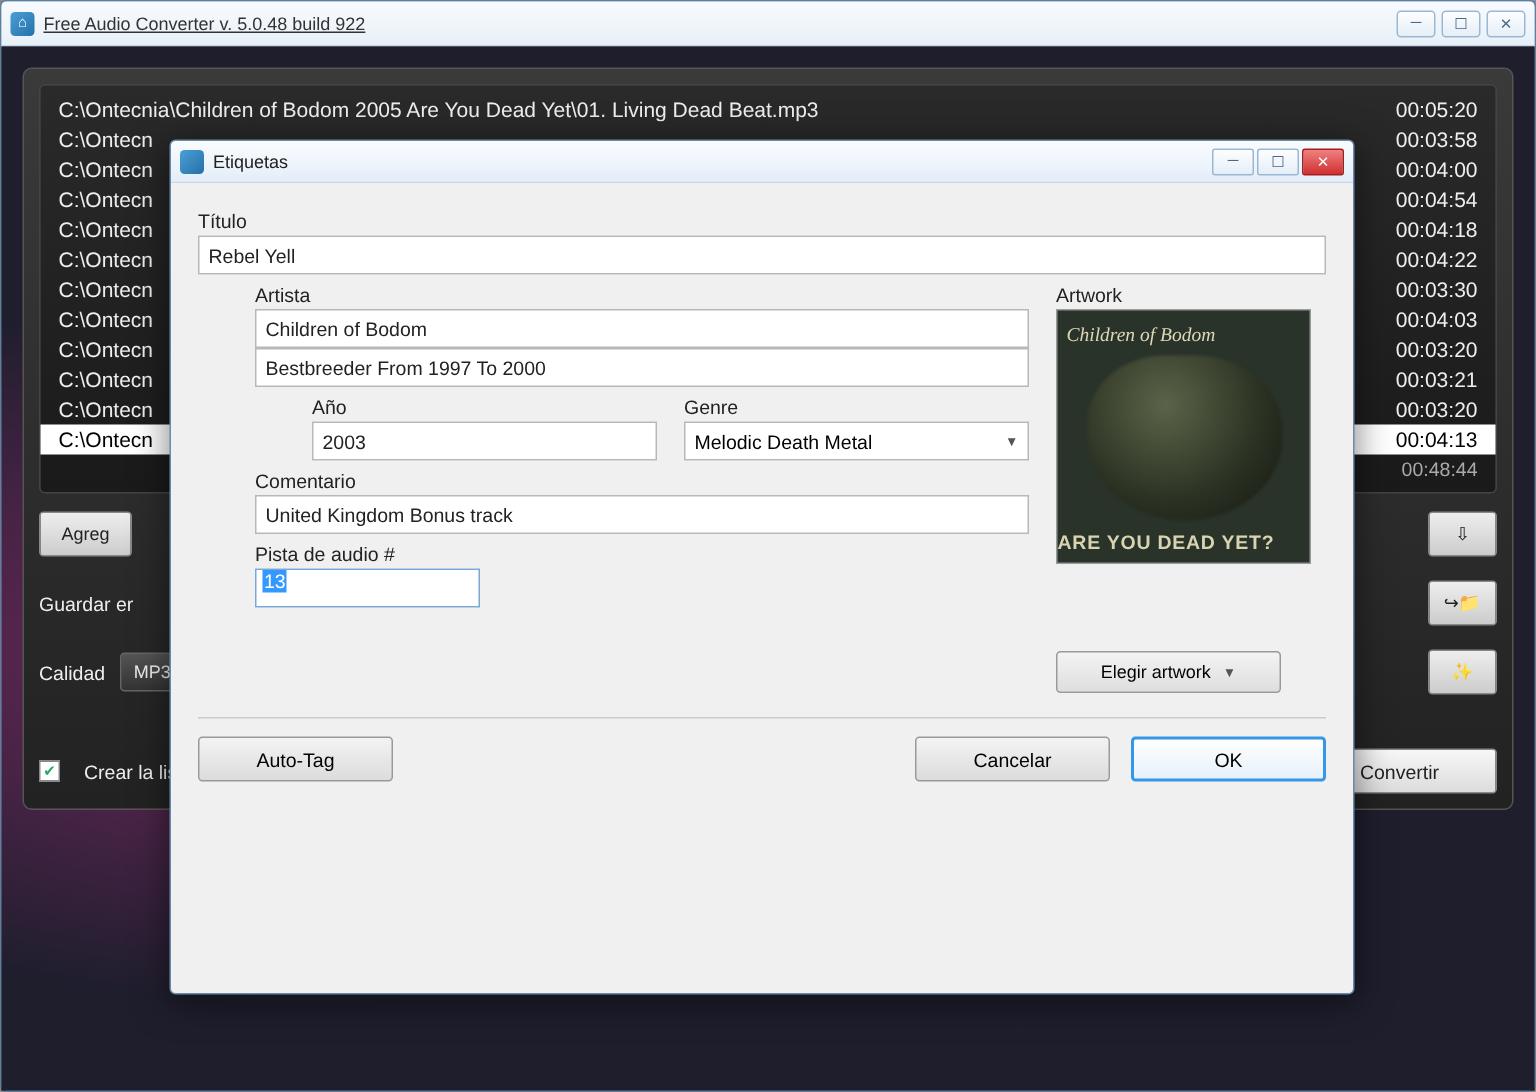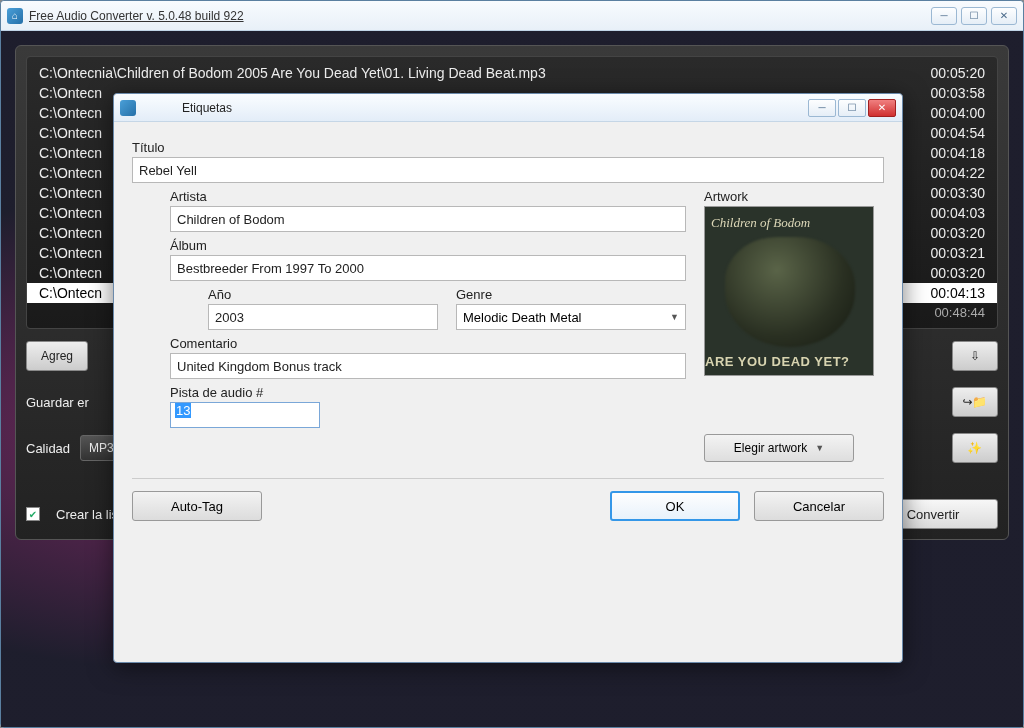--- a/index.html
+++ b/index.html
@@ -29,21 +29,21 @@
 .lbl { color:#eee; font-size:13px; }
 .quality-row { display:flex; gap:10px; margin-top:16px; align-items:center; }
 .quality-select { background: linear-gradient(#555,#333); border:1px solid #666; color:#eee; height:26px; padding:0 8px; border-radius:3px; font-size:12px; min-width:110px; display:flex;align-items:center;}
 .footer-row { display:flex; align-items:center; margin-top: 36px; gap:16px; }
 .footer-row .spacer { flex:1; }
 .chk { width:14px;height:14px;border:1px solid #888;background:#fff;display:inline-flex;align-items:center;justify-content:center;font-size:10px;color:#2a6;}
 .dark-big-btn { background:linear-gradient(#f7f7f7,#dcdcdc); border:1px solid #888; border-radius:3px; height:30px; min-width:130px; font-size:13px; color:#222; cursor:pointer;}
 
 
 .dialog { position:absolute; top:93px; left:113px; width:790px; height:570px; background:#f0f0f0; border:1px solid #6b8aab; border-radius:4px; box-shadow:0 4px 24px rgba(0,0,0,0.5); z-index:10; }
-.dlg-titlebar { height:28px; background:linear-gradient(#fafdff,#e3edf8); display:flex; align-items:center; padding:0 6px; border-bottom:1px solid #c5d6e6; border-radius:4px 4px 0 0;gap:40px;}
+.dlg-titlebar { height:28px; background:linear-gradient(#fafdff,#e3edf8); display:flex; align-items:center; padding:0 6px; border-bottom:1px solid #c5d6e6; border-radius:4px 4px 0 0;}
 .dlg-titlebar .app-icon { width:16px;height:16px;background:linear-gradient(135deg,#4a9fd8,#2670a8);border-radius:3px;margin-right:6px;}
 .dlg-titlebar .title { font-size:12px; color:#222; flex:1; }
 .dlg-win-controls { display:flex; gap:2px;}
 .dlg-win-btn { width:28px;height:18px;border:1px solid #9bb8d3;border-radius:2px;background:linear-gradient(#fdfeff,#e5eef7);font-size:10px;display:flex;align-items:center;justify-content:center;cursor:pointer;color:#4a6a8a;}
 .dlg-win-btn.close { background:linear-gradient(#f08080,#d03030); color:#fff; border-color:#a02020;}
 
 .dlg-body { padding: 12px 18px; }
 .field-label { font-size:13px; color:#222; margin-top:6px; margin-bottom:2px; }
 .field-input { width:100%; height:26px; border:1px solid #b8b8b8; background:#fff; padding:0 6px; font-size:13px; color:#222; }
 .row { display:flex; gap:18px;margin-left:38px; }
@@ -180,21 +180,20 @@
 
   <div class="dlg-body">
     <div class="field-label">Título</div>
     <input class="field-input" value="Rebel Yell" style="">
 
     <div class="row">
       <div class="col">
         <div class="field-label">Artista</div>
         <input class="field-input" value="Children of Bodom" style="">
 
-        <div class="field-label">Álbum</div>
         <input class="field-input" value="Bestbreeder From 1997 To 2000" style="">
 
         <div class="row">
           <div class="col">
             <div class="field-label">Año</div>
             <input class="field-input" value="2003" style="">
           </div>
           <div class="col">
             <div class="field-label">Genre</div>
             <div class="genre-select">
@@ -224,17 +223,17 @@
           <span class="caret">▼</span>
         </button>
       </div>
     </div>
 
     <hr class="dlg-sep">
 
     <div class="dlg-buttons">
       <button class="dlg-btn">Auto-Tag</button>
       <div class="spacer"></div>
+      <button class="dlg-btn">Cancelar</button>
       <button class="dlg-btn primary">OK</button>
-      <button class="dlg-btn">Cancelar</button>
     </div>
   </div>
 </div>
 
 </body></html>

